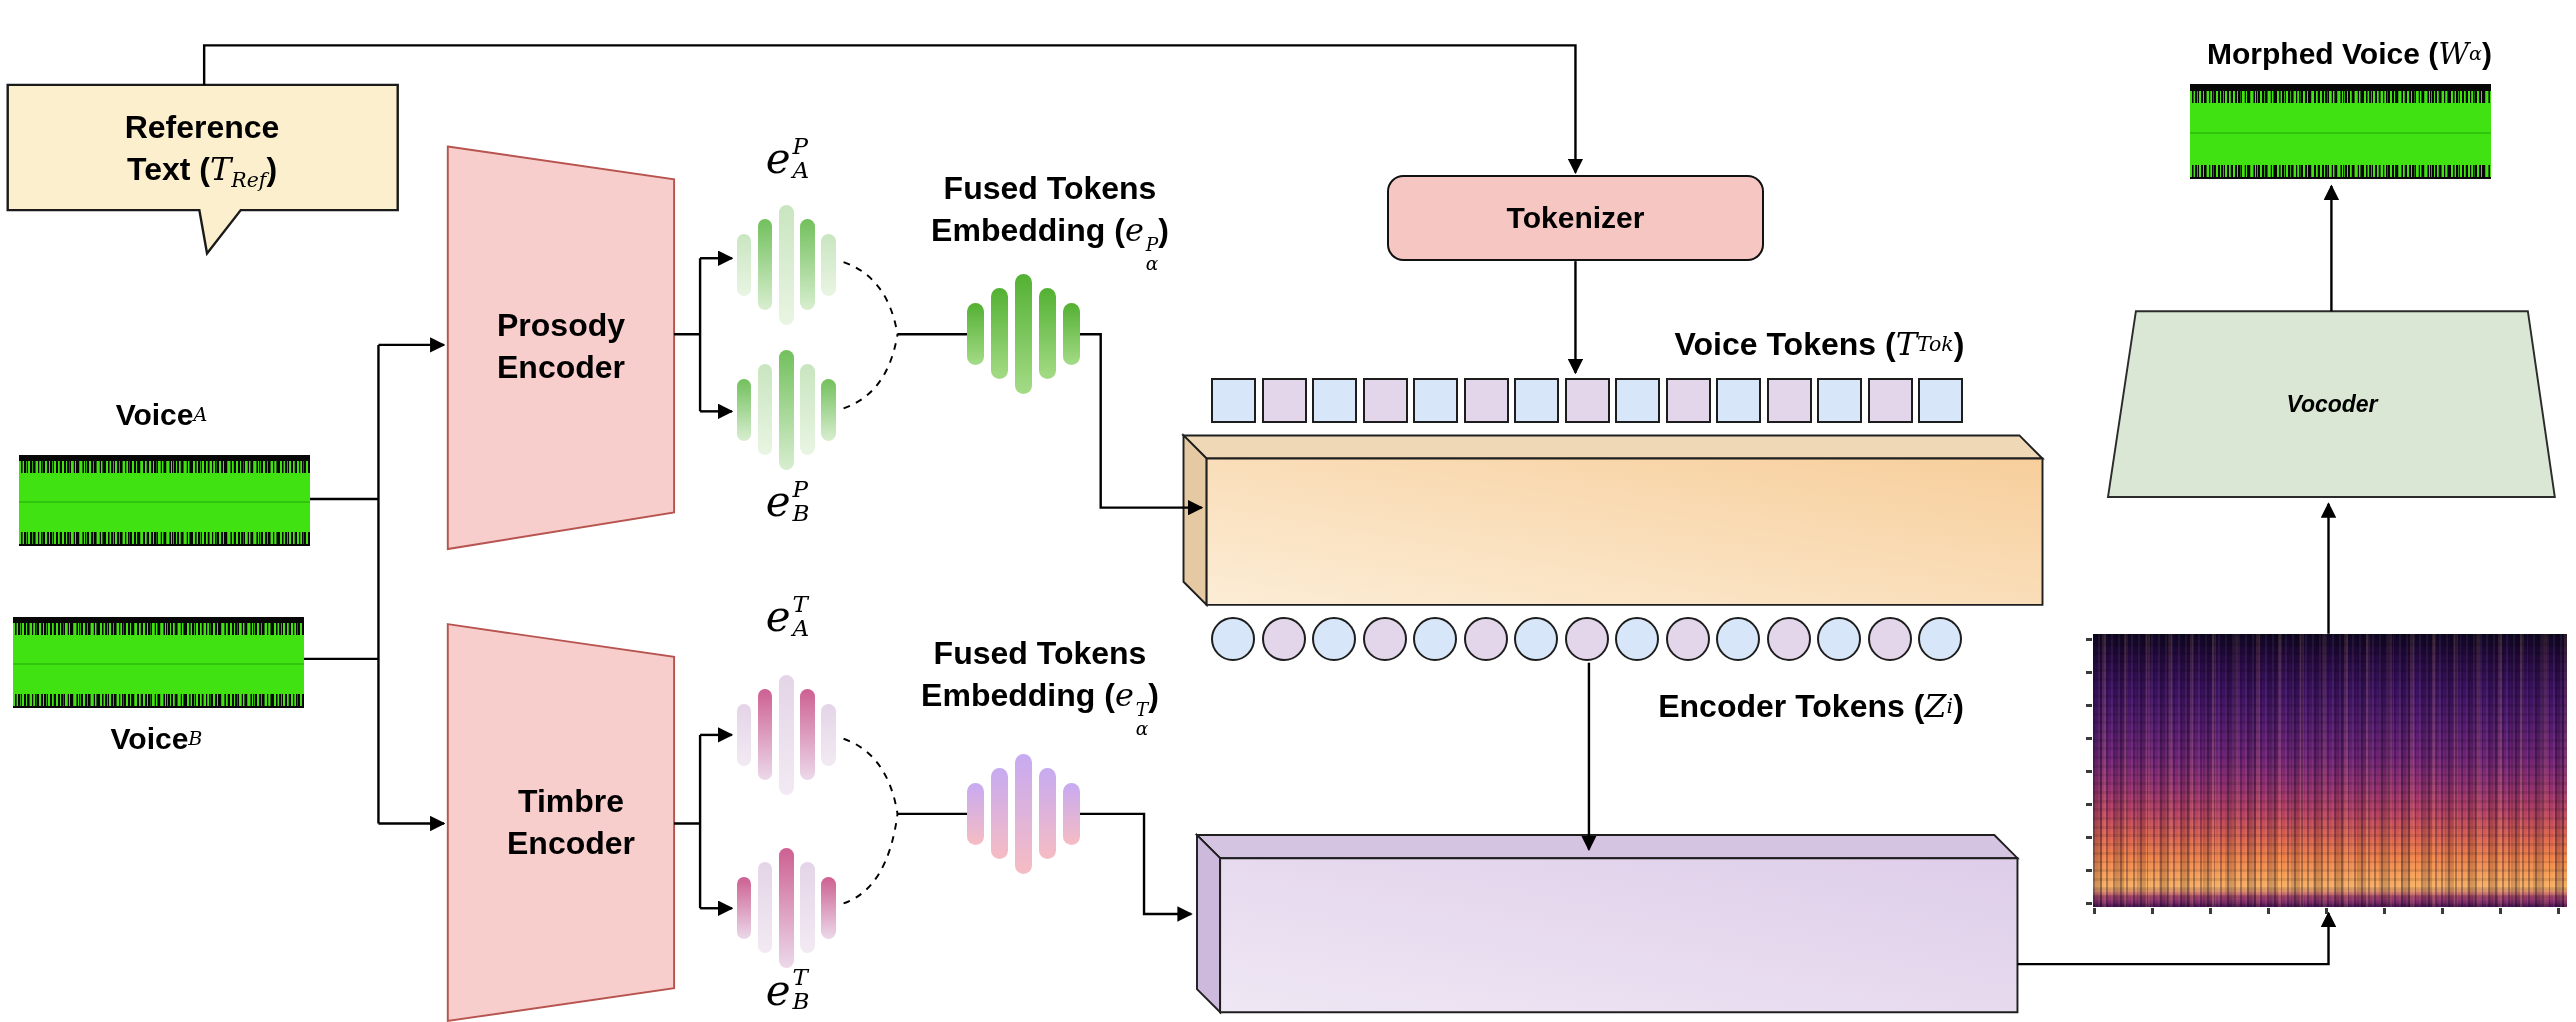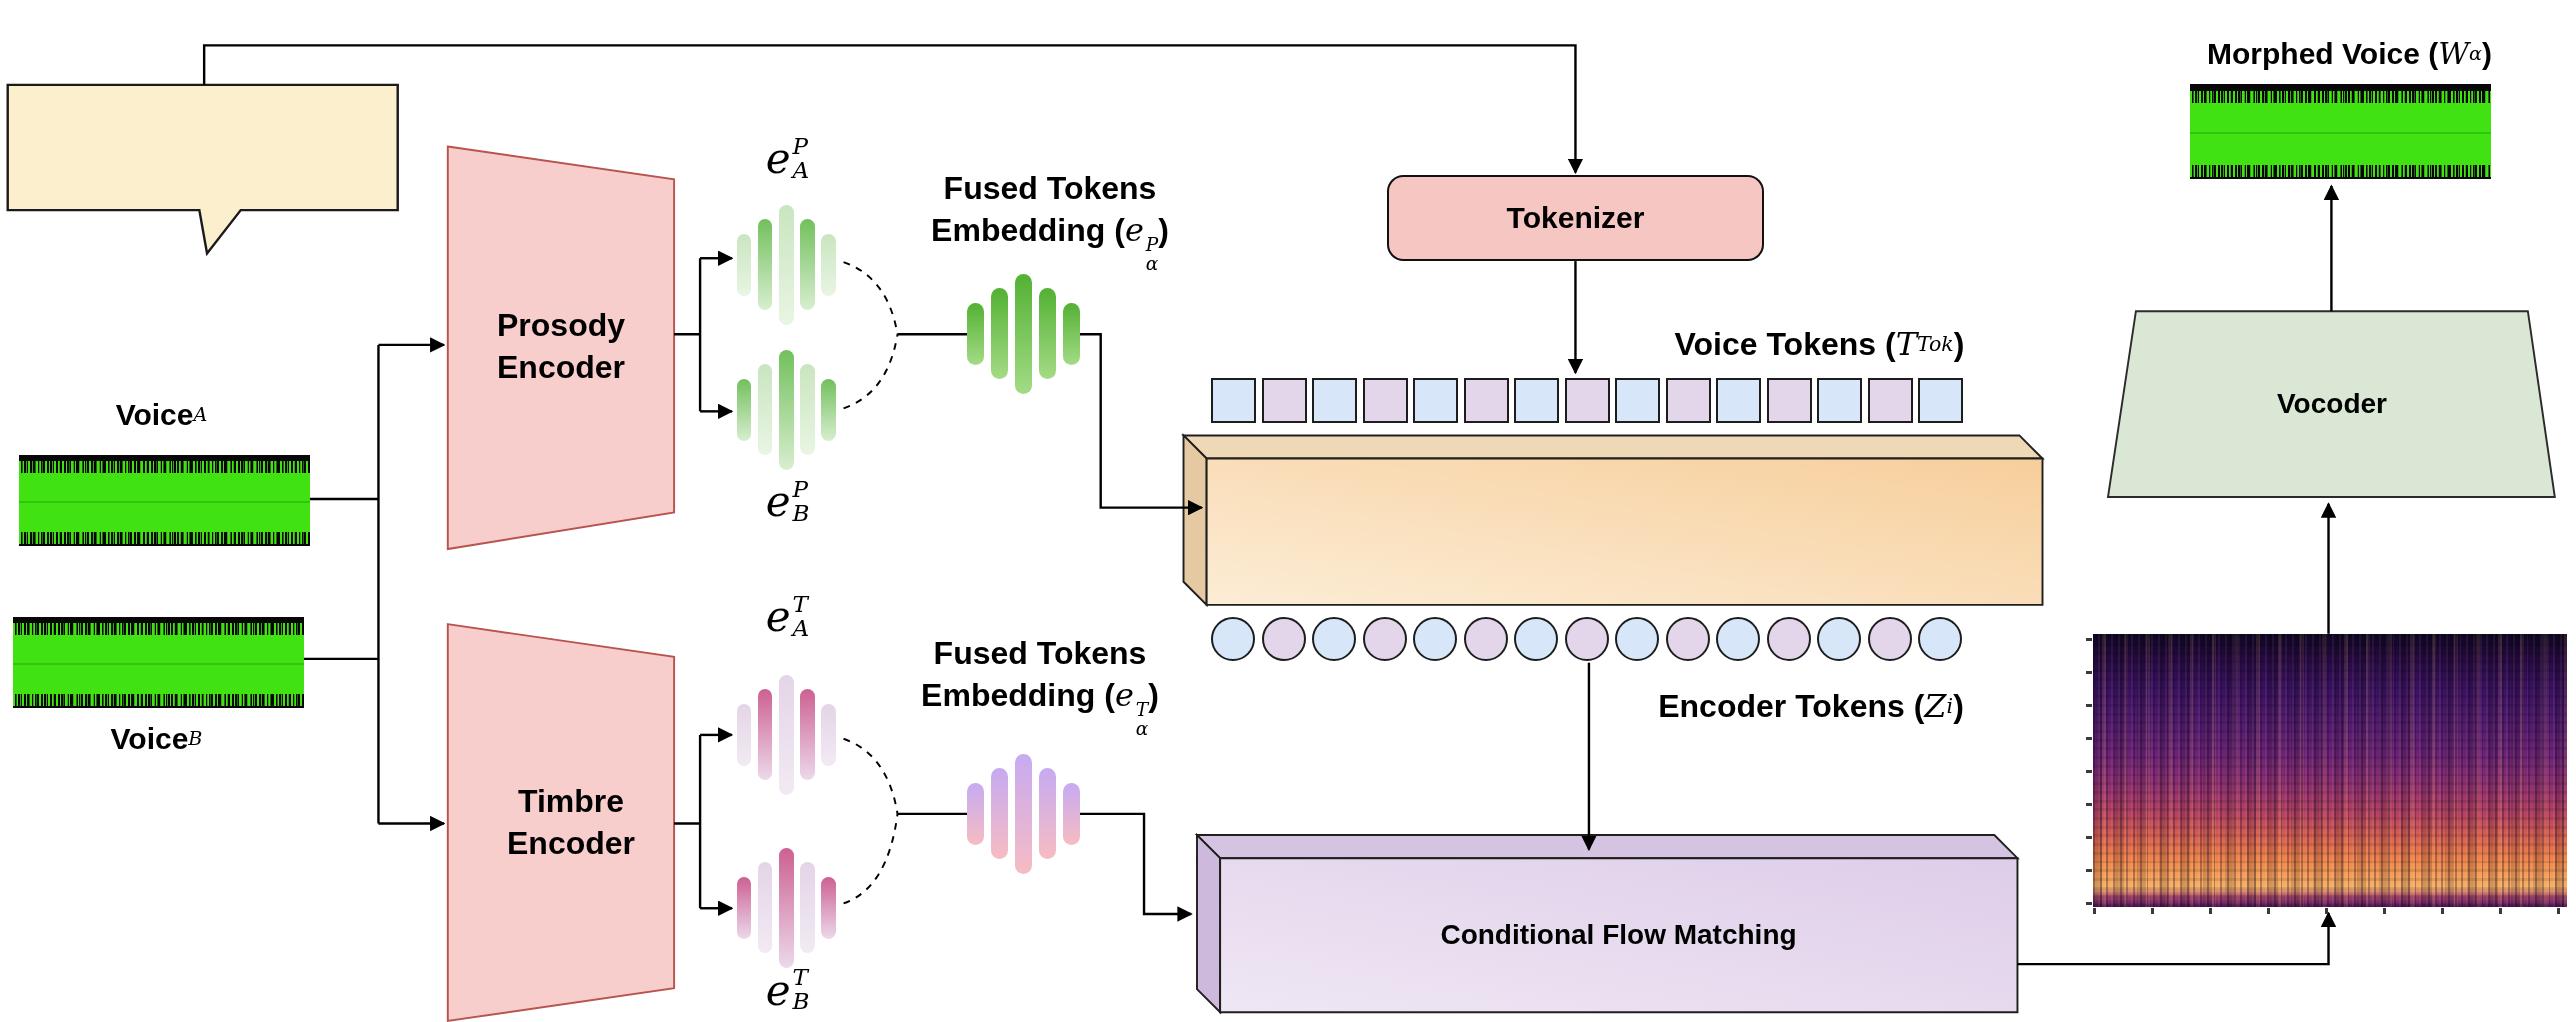--- a/index.html
+++ b/index.html
@@ -3,21 +3,21 @@
 <meta charset="utf-8">
 <style>
   html,body{margin:0;padding:0;background:#ffffff;}
   #canvas{position:relative;width:2576px;height:1023px;background:#ffffff;overflow:hidden;
           font-family:"Liberation Sans",sans-serif;}
   #wires{position:absolute;left:0;top:0;width:2576px;height:1023px;}
 
   
   .lbl{position:absolute;display:flex;flex-direction:column;align-items:center;justify-content:center;
        font-weight:bold;color:#000;text-align:center;line-height:1.32;}
-  .fs33{font-size:32px;} .fs36{font-size:28px;} .fs34{font-size:30px;}
+  .fs33{font-size:32px;} .fs36{font-size:23px;font-style:italic;} .fs34{font-size:30px;}
   .mi{font-family:"DejaVu Serif",serif;font-style:italic;font-weight:normal;}
   sub.msub{font-family:"DejaVu Serif",serif;font-style:italic;font-weight:normal;
        font-size:0.64em;vertical-align:-0.32em;line-height:0;}
   .stack{display:inline-flex;flex-direction:column;align-items:flex-start;font-size:0.58em;
        line-height:1.02;vertical-align:-0.52em;margin-left:1.9px;font-weight:normal;}
   .elabel{position:absolute;display:flex;align-items:center;justify-content:center;
        font-size:42px;color:#000;}
   .elabel .stack{font-size:0.55em;vertical-align:-0.5em;}
 
   
@@ -124,20 +124,24 @@
       <path d="M932,845 H1013"></path>
       <path d="M1111,845 H1188 V949 H1237" marker-end="url(#arr)"></path>
 
       <path d="M1650,688 V882" marker-end="url(#arr)"></path>
       <path d="M2095,1001 H2418 V948" marker-end="url(#arr)"></path>
       <path d="M2418,658 V523" marker-end="url(#arr)"></path>
       <path d="M2421,323 V193" marker-end="url(#arr)"></path>
     </g>
   </svg>
 
+  <div class="lbl fs33" style="left:24px;top:98px;width:356px;height:100px;">
+    <span><span>Reference</span></span>
+    <span><span>Text (</span><span class="mi">T</span><sub class="msub">Ref</sub><span>)</span></span>
+  </div>
 
   <div class="lbl fs34" style="left:58px;top:391px;width:207px;height:48px;flex-direction:row;">
     <span>Voice</span>
       <sub class="msub">A</sub>
   </div>
   <div class="wave" style="left:19px;top:455px;width:291px;height:91px;">
     <div class="wave-core"></div>
     <div class="wave-edge top"></div>
     <div class="wave-edge bottom"></div>
     <div class="wave-mid"></div>
@@ -295,23 +299,20 @@
       <div class="token circle" style="background: rgb(227, 214, 234);"></div>
       <div class="token circle" style="background: rgb(215, 231, 249);"></div>
     </div>
   <div class="lbl fs33" style="left:1599px;top:682px;width:424px;height:48px;flex-direction:row;">
     <span>Encoder Tokens (</span>
       <span class="mi">Z</span>
       <sub class="msub">i</sub>
       <span>)</span>
   </div>
 
-  <div class="lbl fs36" style="left:1220px;top:858px;width:797px;height:154px;">
-    <span>Conditional Flow Matching</span>
-  </div>
 
   <div class="spectrogram"></div>
 
   <div class="lbl fs36" style="left:2136px;top:311px;width:392px;height:186px;">
     <span>Vocoder</span>
   </div>
 
   <div class="lbl fs34" style="left:2157px;top:27px;width:385px;height:54px;flex-direction:row;">
     <span>Morphed Voice (</span>
       <span class="mi">W</span>

